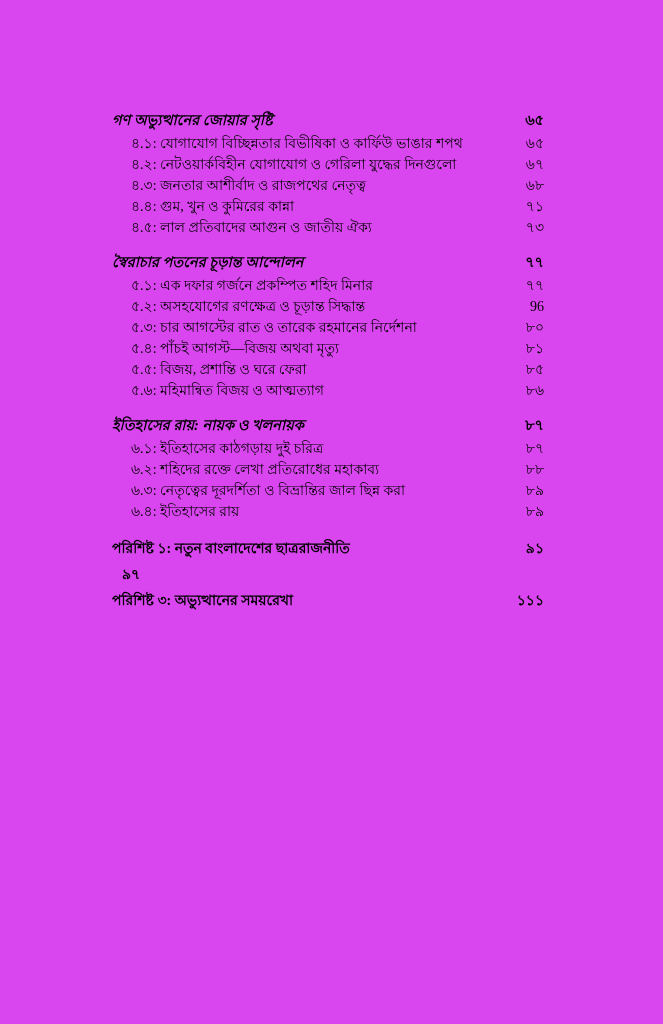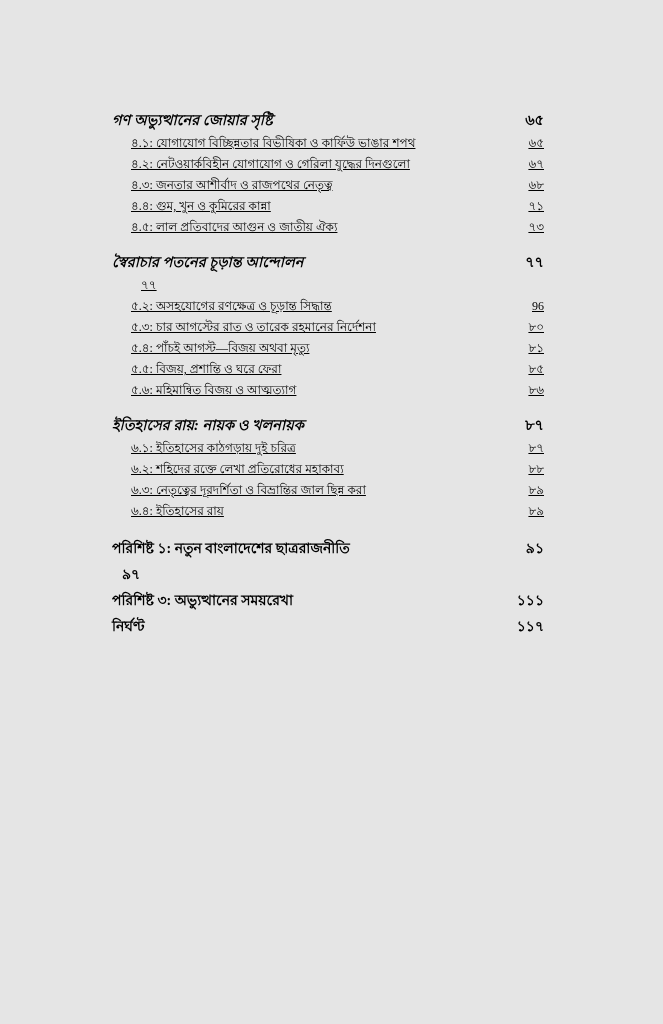--- a/index.html
+++ b/index.html
@@ -16,21 +16,21 @@
     color: #000000;
     -webkit-font-smoothing: antialiased;
   }
 
   .page {
     position: absolute;
     top: 0;
     left: 0;
     width: 663px;
     height: 1024px;
-    background: #e5e5e5;
+    background: #d946ef;
     box-sizing: border-box;
   }
 
   .toc {
     position: absolute;
     left: 112px;
     top: 110px;
     width: 432px;
   }
 
@@ -62,25 +62,24 @@
     margin-left: 0;
     margin-bottom: 2px;
   }
   .section-head .page-no {
     font-style: normal;
     font-weight: bold;
   }
 
   
   .sub-entry {
-    font-size: 12px;
+    font-size: 14px;
     line-height: 21px;
     padding-left: 19px;
     box-sizing: border-box;
-    text-decoration: underline;
   }
   .sub-entry .page-no {
     padding-left: 10px;
   }
 
   
   .group {
     margin-bottom: 14px;
   }
   .group:last-of-type {
@@ -132,20 +131,21 @@
       </div>
     </div>
 
     <div class="group">
       <div class="row section-head">
         <span class="label">স্বৈরাচার পতনের চূড়ান্ত আন্দোলন</span>
         <span class="page-no">৭৭</span>
       </div>
 
       <div class="row sub-entry">
+        <span class="label">৫.১: এক দফার গর্জনে প্রকম্পিত শহিদ মিনার</span>
         <span class="page-no">৭৭</span>
       </div>
       <div class="row sub-entry">
         <span class="label">৫.২: অসহযোগের রণক্ষেত্র ও চূড়ান্ত সিদ্ধান্ত</span>
         <span class="page-no">96</span>
       </div>
       <div class="row sub-entry">
         <span class="label">৫.৩: চার আগস্টের রাত ও তারেক রহমানের নির্দেশনা</span>
         <span class="page-no">৮০</span>
       </div>
@@ -192,20 +192,16 @@
         <span class="label">পরিশিষ্ট ১: নতুন বাংলাদেশের ছাত্ররাজনীতি</span>
         <span class="page-no">৯১</span>
       </div>
       <div class="row appendix-entry">
         <span class="page-no">৯৭</span>
       </div>
       <div class="row appendix-entry">
         <span class="label">পরিশিষ্ট ৩: অভ্যুত্থানের সময়রেখা</span>
         <span class="page-no">১১১</span>
       </div>
-      <div class="row appendix-entry">
-        <span class="label">নির্ঘণ্ট</span>
-        <span class="page-no">১১৭</span>
-      </div>
     </div>
 
   </div>
 </div>
 
 </body></html>

